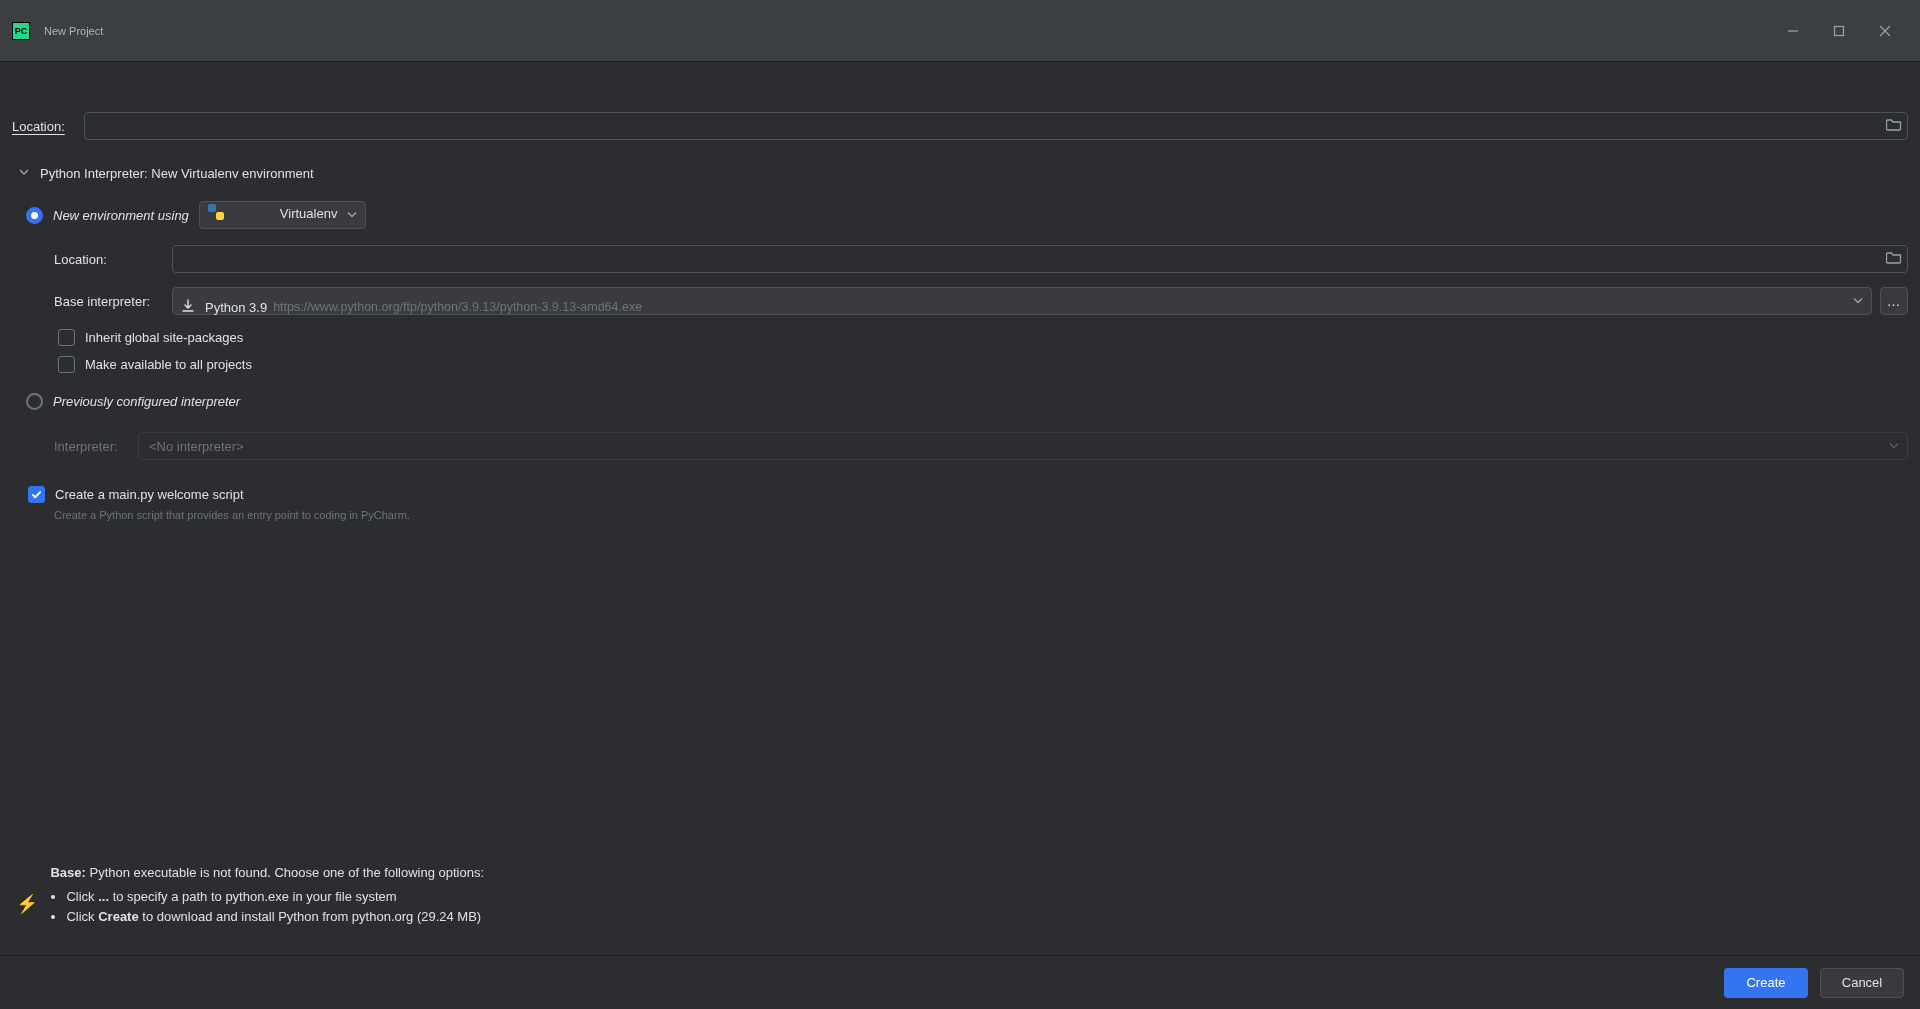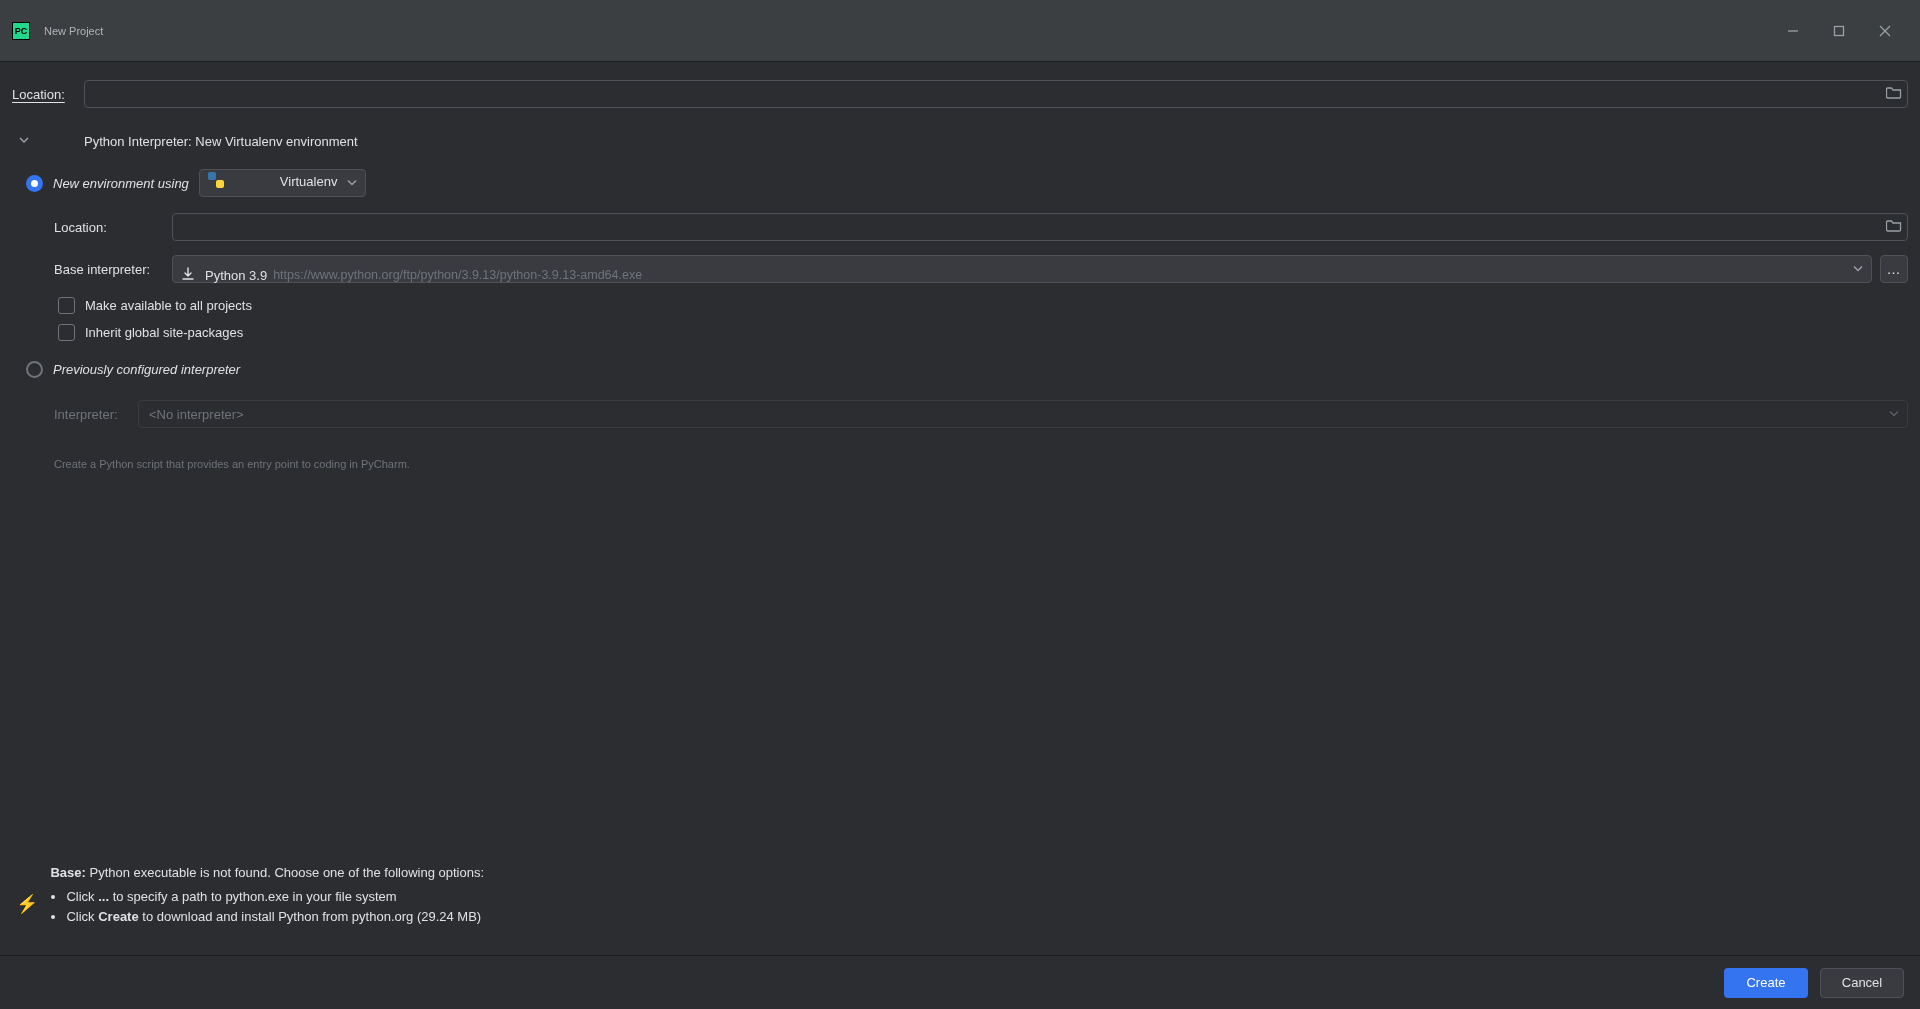--- a/index.html
+++ b/index.html
@@ -43,20 +43,21 @@
   }
   .win-btn svg { width: 12px; height: 12px; }
 
   
   .content {
     flex: 1;
     padding: 18px 12px 10px 12px;
     display: flex;
     flex-direction: column;
     overflow: hidden;
+    margin-top: 32px;
   }
 
   .row { display: flex; align-items: center; margin-bottom: 14px; }
   .label { color: #dfe1e5; margin-right: 16px; min-width: 56px; text-decoration: underline; text-decoration-color: #dfe1e5; text-underline-offset: 3px; text-decoration-thickness: 1px;}
 
   .text-input {
     flex: 1;
     height: 28px;
     background: #2b2d30;
     border: 1px solid #4e5157;
@@ -72,21 +73,20 @@
     color: #9aa0a6;
   }
   .input-with-icon .trailing-icon svg { width: 16px; height: 16px; }
 
   
   .section-header {
     display: flex; align-items: flex-end;
     padding: 12px 0 18px 6px;
     color: #dfe1e5;
     font-size: 13px;
-    gap: 44px;
   }
   .section-header .chev { margin-right: 10px; color: #9aa0a6; }
   .section-header .chev svg { width: 12px; height: 12px; }
 
   
   .radio-row { display: flex; align-items: center; padding: 2px 0 16px 14px; }
   .radio {
     width: 17px; height: 17px; border-radius: 50%;
     border: 2px solid #6f737a; margin-right: 10px;
     display: flex; align-items: center; justify-content: center;
@@ -298,42 +298,50 @@
         <span class="caret"><svg viewBox="0 0 10 10">
               <path d="M1 3l4 4 4-4" fill="none" stroke="currentColor" stroke-width="1.5"></path>
             </svg></span>
       </div>
       <div class="more-btn">…</div>
     </div>
   </div>
 
   <div class="check-row">
     <span class="checkbox"></span>
-    <span class="check-label">Make available to all projects</span>
+    <span class="check-label">Inherit global site-packages</span>
   </div>
   <div class="check-row">
     <span class="checkbox"></span>
-    <span class="check-label">Inherit global site-packages</span>
+    <span class="check-label">Make available to all projects</span>
   </div>
 
   <div class="radio-row prev-row">
     <span class="radio"></span>
     <span class="radio-label">Previously configured interpreter</span>
   </div>
   <div class="interp-row">
     <span class="interp-label">Interpreter:</span>
     <div class="interp-select">
       <span>&lt;No interpreter&gt;</span>
       <span class="caret"><svg viewBox="0 0 10 10">
             <path d="M1 3l4 4 4-4" fill="none" stroke="currentColor" stroke-width="1.5"></path>
           </svg></span>
     </div>
   </div>
 
   <div class="welcome-block">
+    <div class="check-row top">
+      <span class="checkbox checked">
+        <svg viewBox="0 0 12 12">
+            <path d="M2 6.5l2.5 2.5L10 3.5" fill="none" stroke="currentColor" stroke-width="2" stroke-linecap="round" stroke-linejoin="round"></path>
+          </svg>
+      </span>
+      <span class="check-label">Create a main.py welcome script</span>
+    </div>
     <div class="welcome-desc">Create a Python script that provides an entry point to coding in PyCharm.</div>
   </div>
 
   <div class="midspacer"></div>
 
   <div class="note-block">
     <span class="bolt">⚡</span>
     <div class="note-text">
       <div>
         <span class="nb">Base:</span><span> Python executable is not found. Choose one of the following options:</span>

